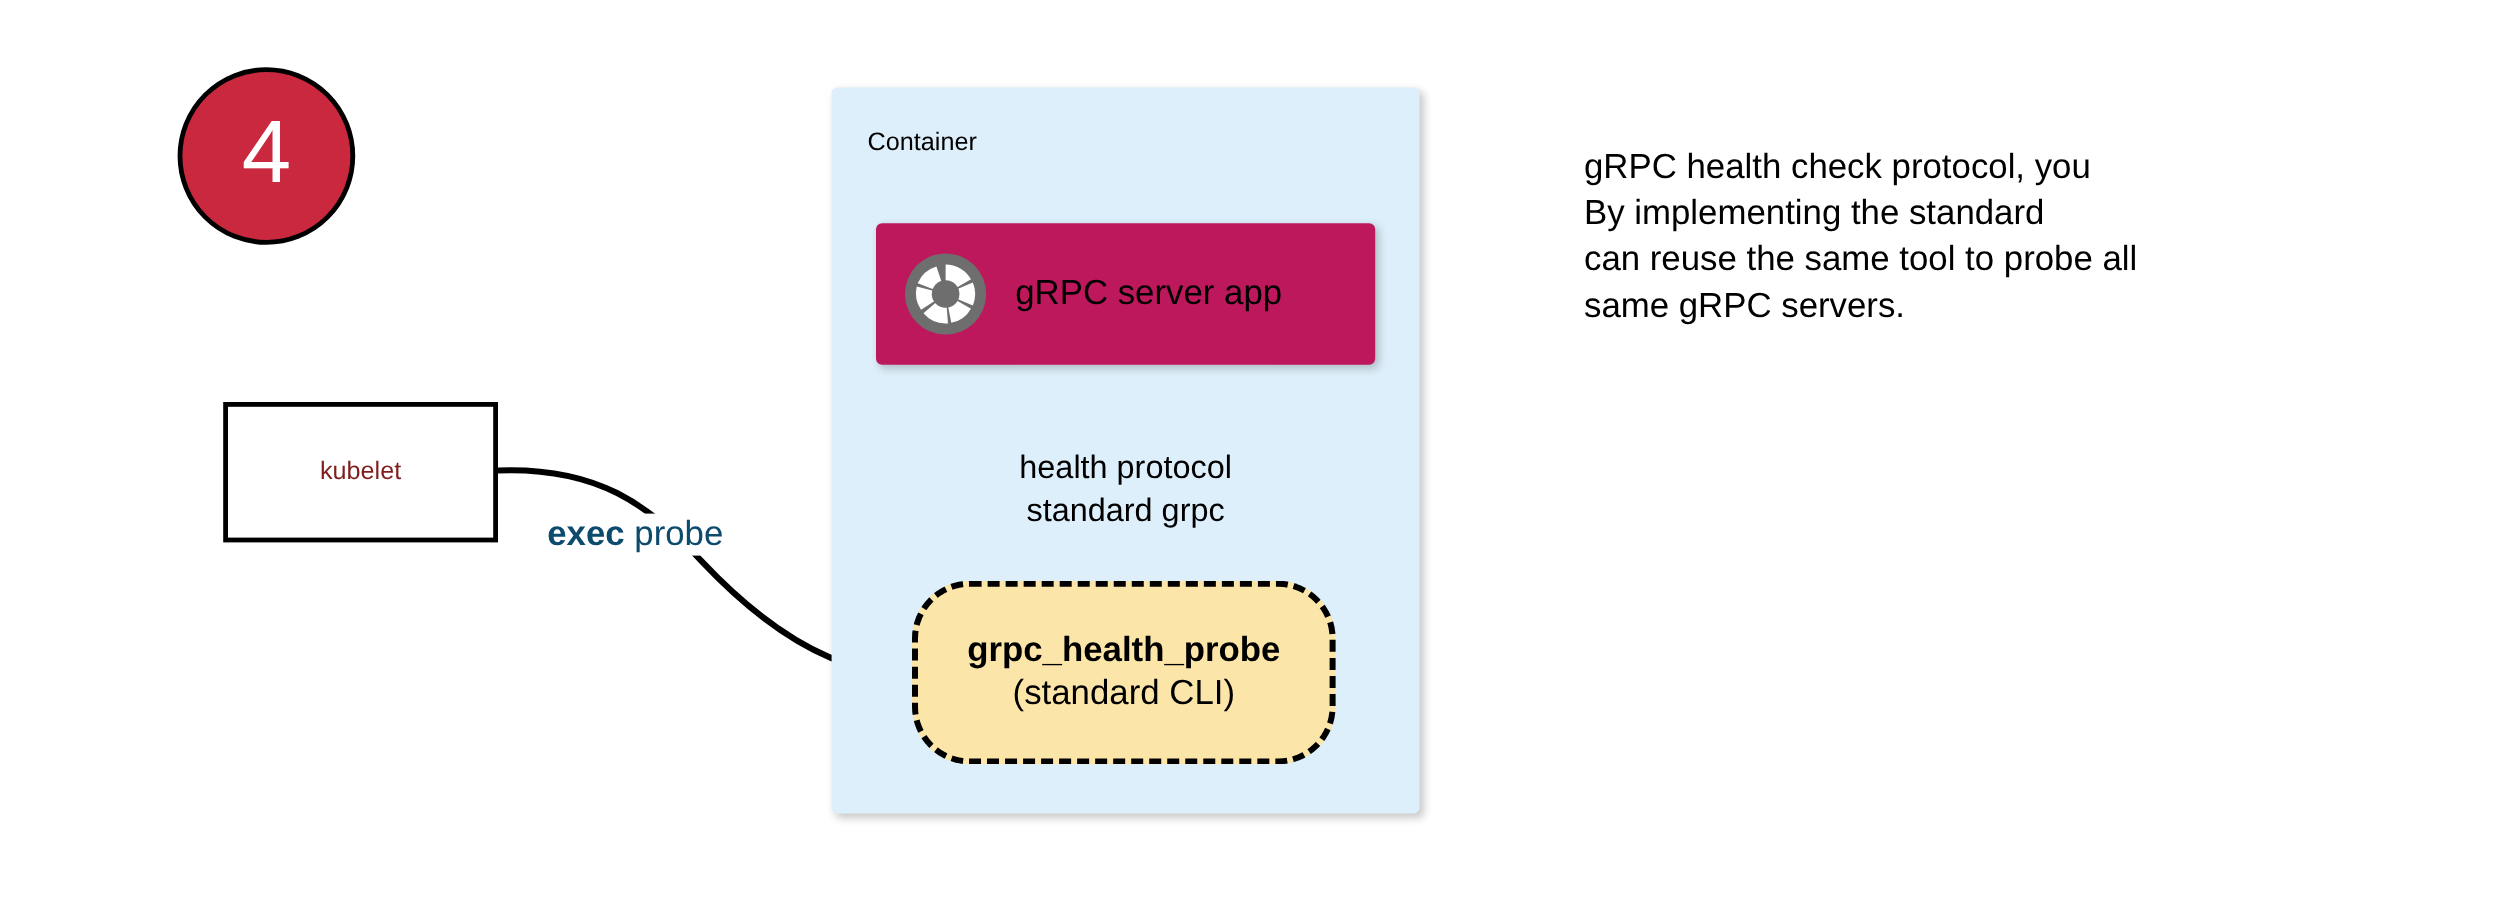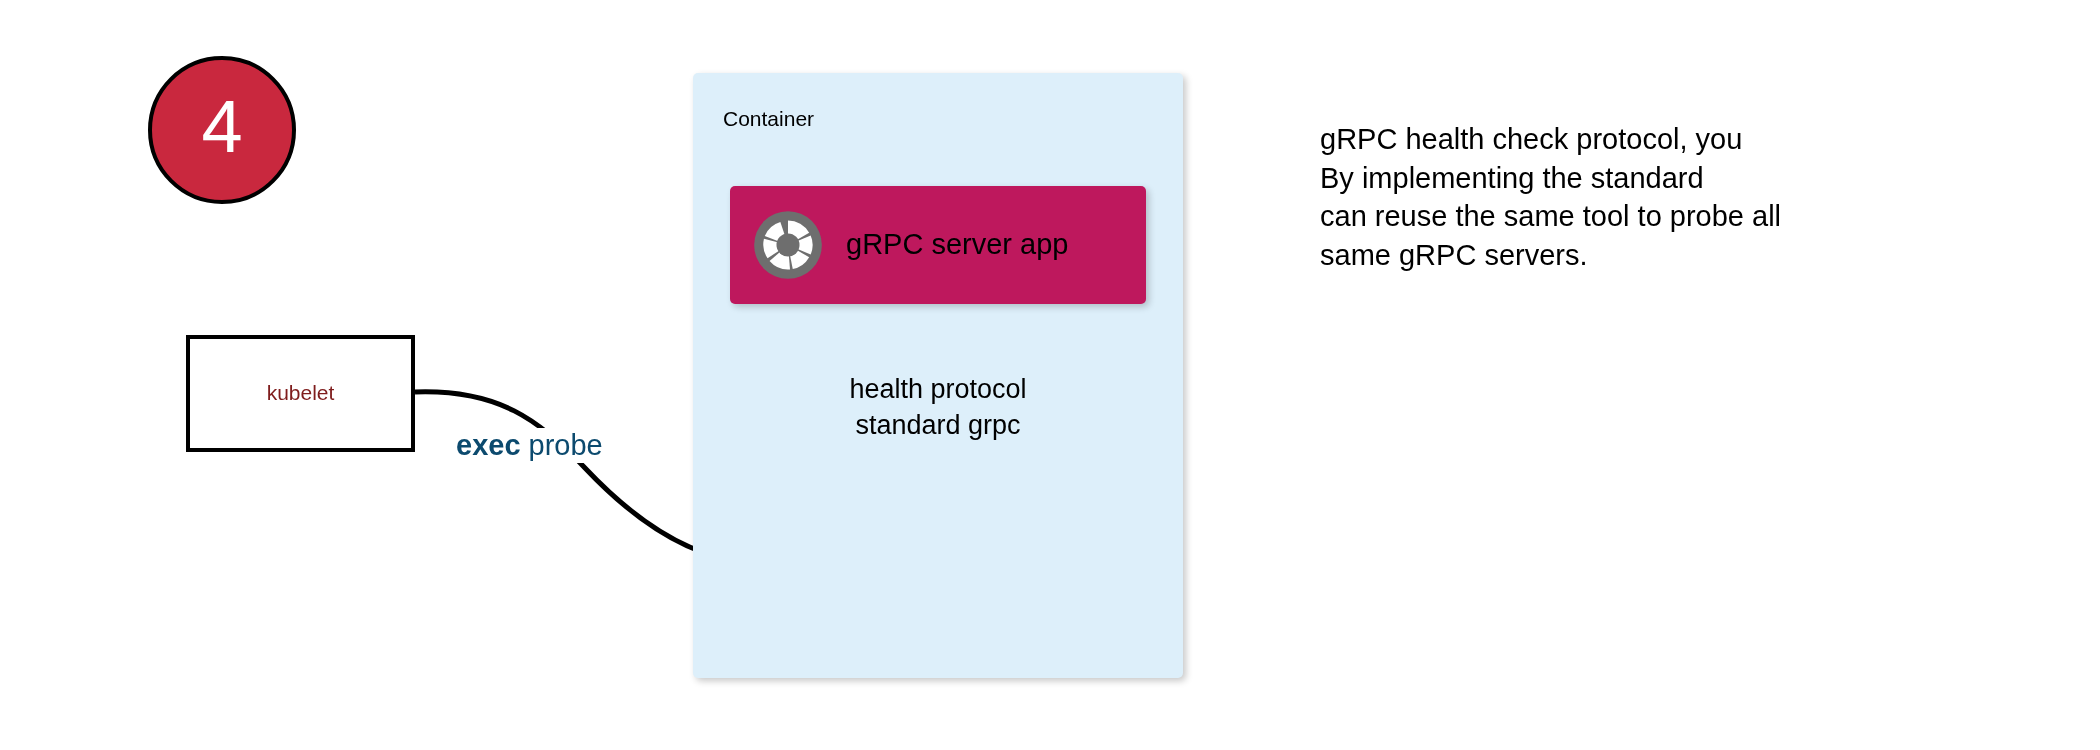--- a/index.html
+++ b/index.html
@@ -247,20 +247,24 @@
 
   <div class="exec-probe-label">
     <span class="bold">exec</span><span> probe</span>
   </div>
 
   <div class="protocol-label">
     <span>health protocol</span>
     <span>standard grpc</span>
   </div>
 
+  <div class="probe-shape">
+    <div class="probe-title">grpc_health_probe</div>
+    <div class="probe-subtitle">(standard CLI)</div>
+  </div>
 
   <div class="note-text">
     <span>gRPC health check protocol, you</span>
     <span>By implementing the standard</span>
     <span>can reuse the same tool to probe all</span>
     <span>same gRPC servers.</span>
   </div>
 
 </div>
 

